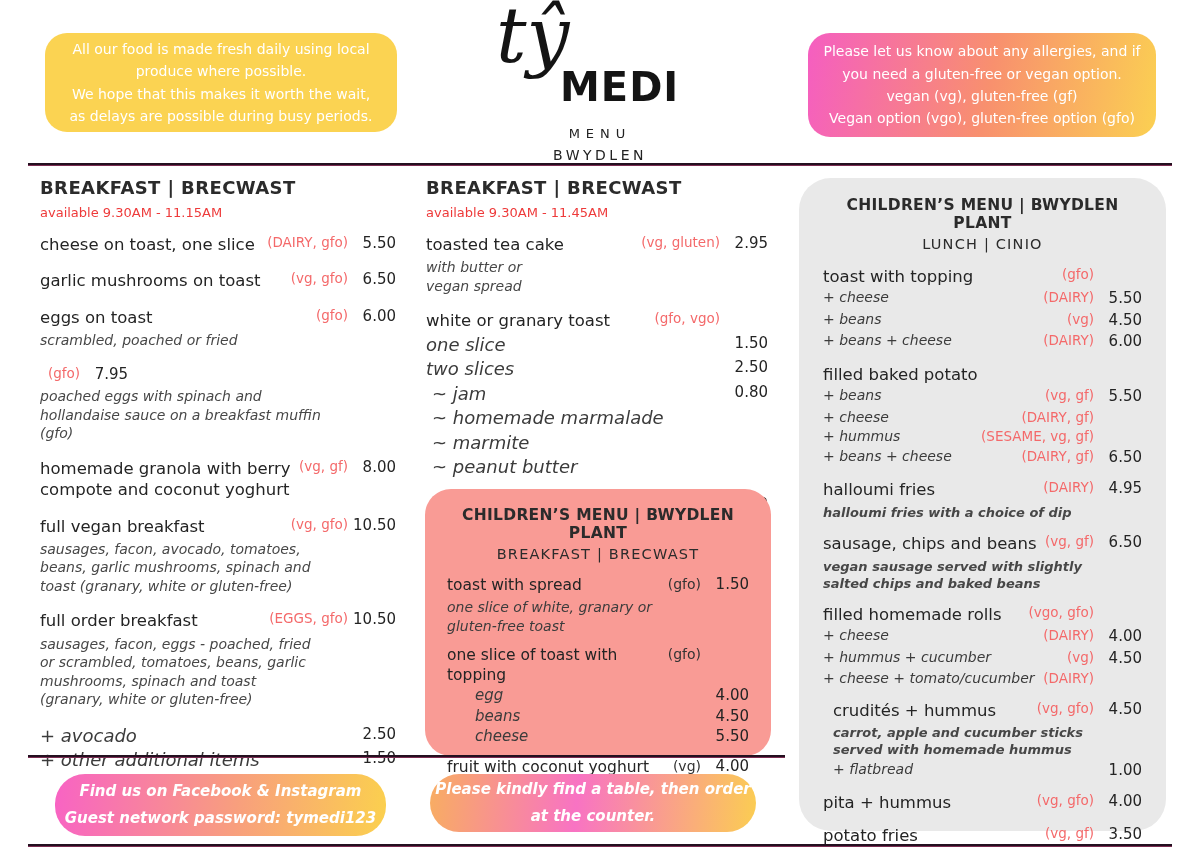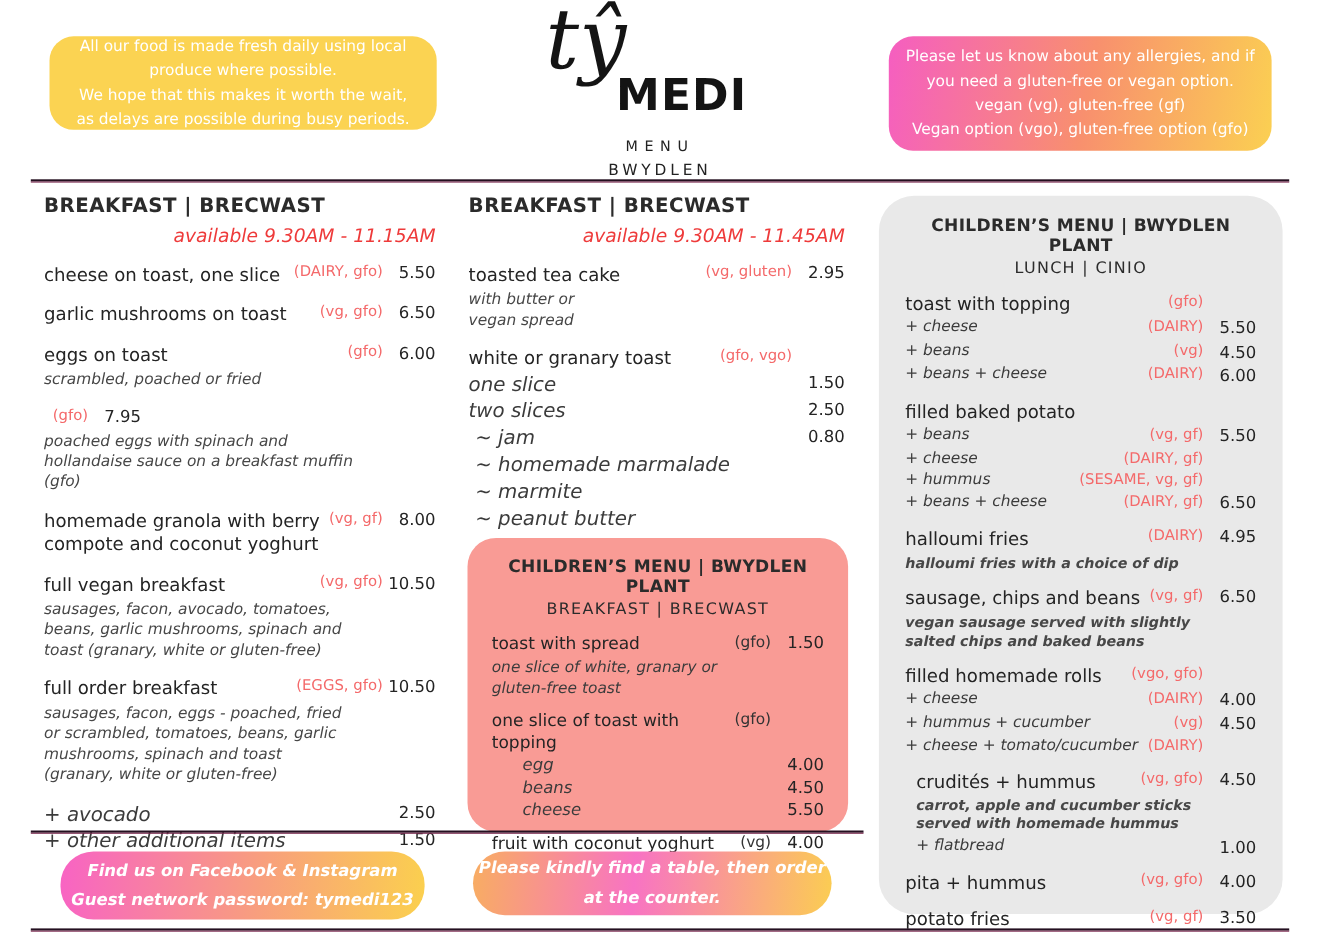--- a/index.html
+++ b/index.html
@@ -3,21 +3,21 @@
 <meta charset="utf-8">
 <style>
   html,body { margin:0; padding:0; background:#ffffff; }
   .page { position:relative; width:1200px; height:849px; background:#ffffff; overflow:hidden;
           font-family:"DejaVu Sans", sans-serif; color:#262626; }
 
   
   .note-box { position:absolute; border-radius:22px; color:#ffffff; text-align:center;
               font-size:14px; line-height:1.6; display:flex; align-items:center; justify-content:center;
               white-space:pre-line; font-weight:400; }
-  .note-fresh   { left:45px;  top:33px; width:352px; height:85px;  background:#fbd352; }
+  .note-fresh   { left:45px;  top:33px; width:352px; height:99px;  background:#fbd352; }
   .note-allergy { left:808px; top:33px; width:348px; height:104px;
                   background:linear-gradient(100deg,#f55ec1 0%, #f8906e 52%, #fbd052 100%); }
 
   
   .logo { position:absolute; left:470px; top:16px; width:260px; height:152px; color:#141414; }
   .logo-script  { position:absolute; left:26px; top:-18px; font-family:"DejaVu Serif", serif;
                   font-style:italic; font-size:76px; line-height:1; }
   .logo-name    { position:absolute; left:90px; top:48px; font-size:40px; font-weight:700; letter-spacing:1px; }
   .logo-menu    { position:absolute; top:110px; left:0; right:0; text-align:center; font-size:13px; letter-spacing:6px; color:#222; }
   .logo-bwydlen { position:absolute; top:131px; left:0; right:0; text-align:center; font-size:14px; letter-spacing:3.5px; color:#222; }
@@ -26,21 +26,21 @@
   .rule { position:absolute; height:0; border-top:2px solid #241020; border-bottom:1.5px solid #7c2c52; }
   .rule-top    { left:28px; width:1144px; top:163px; }
   .rule-footer { left:28px; width:757px;  top:755px; }
   .rule-bottom { left:28px; width:1144px; top:844px; }
 
   
   .col { position:absolute; top:177px; }
   .col-left { left:40px;  width:356px; }
   .col-mid  { left:426px; width:342px; }
   .heading   { margin:0; font-size:18px; font-weight:700; letter-spacing:0.4px; color:#2b2b2b; }
-  .available { margin:7px 0 0; color:#ee3a3a; font-style:italic; font-size:17px;text-align:right; }
+  .available { margin:7px 0 0; color:#ee3a3a; font-size:13px; }
   .items { margin-top:14px; }
 
   .item { margin-top:15px; }
   .item.first { margin-top:0; }
   .item.sub   { margin-top:2px; }
   .item.mt    { margin-top:16px; }
   .item.tight { margin-top:6px; }
   .item.indent{ padding-left:10px; }
   .item.tilde { padding-left:6px; }
 

